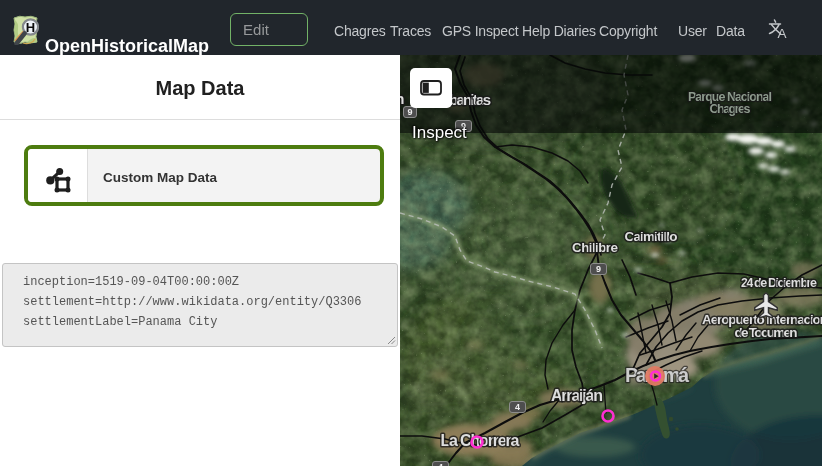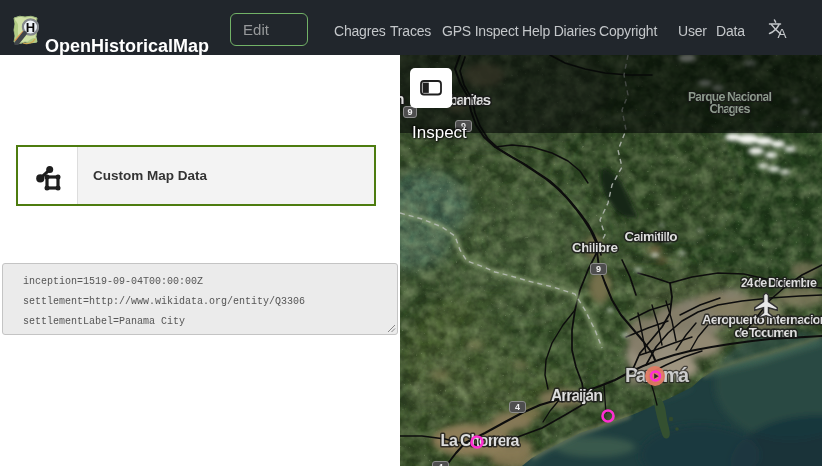--- a/index.html
+++ b/index.html
@@ -6,27 +6,27 @@
   body { width:822px; height:466px; overflow:hidden; font-family:"Liberation Sans", sans-serif; position:relative; background:#fff; }
   #nav { position:absolute; left:0; top:0; width:822px; height:55px; background:#21262c; }
   #nav .title { position:absolute; left:45px; top:36px; font-size:18px; font-weight:bold; color:#fff; letter-spacing:0; }
   #editbtn { position:absolute; left:230px; top:13px; width:78px; height:33px; border:1px solid #72b267; border-radius:6px; display:flex;flex-direction:column; }
   #editbtn .e { width:50px; text-align:center; line-height:31px; color:#97999b; font-size:15px; }
   #editbtn .c { width:27px; border-left:1px solid #72b267; position:relative; }
   #editbtn .c:after { content:""; position:absolute; left:7px; top:12px; border-left:6px solid transparent; border-right:6px solid transparent; border-top:7px solid #dadcde; }
   .navlink { position:absolute; top:23px; font-size:14px; letter-spacing:-0.2px; color:#c4c7ca; }
   #panel { position:absolute; left:0; top:55px; width:400px; height:411px; background:#fff; }
   #panel h2 { text-align:center; font-size:20px; font-weight:bold; color:#202020; padding-top:22px; height:65px; border-bottom:1px solid #ddd; }
-  #card { position:absolute; left:16px; top:90px; width:360px; height:61px; background:#f3f3f3; border:2px solid #4d7c0f; border-radius:0; overflow:hidden; }
+  #card { position:absolute; left:24px; top:90px; width:360px; height:61px; background:#f3f3f3; border:4px solid #4d7c0f; border-radius:8px; overflow:hidden; }
   #card .icell { position:absolute; left:0; top:0; width:60px; height:59px; background:#fff; border-right:1px solid #ddd; }
   #card .ctext { position:absolute; left:75px; top:21px; font-size:13.5px; font-weight:bold; color:#333; }
   #tagshead { position:absolute; left:0; top:169px; width:400px; border-top:1px solid #ddd; height:40px; }
   #tagshead .chev { position:absolute; left:4px; top:8px; width:14px; height:10px; }
   #tagshead .t { position:absolute; left:22px; top:5px; font-size:14px; font-weight:bold; color:#484848; }
-  #tagbox { position:absolute; left:2px; top:208px; width:396px; height:72px; background:#ebebeb; border:1px solid #c4c4c4; border-radius:3px; font-family:"Liberation Mono", monospace; font-size:10px; color:#555; line-height:20px; padding:8px 0 0 20px; white-space:pre; }
+  #tagbox { position:absolute; left:2px; top:208px; width:396px; height:84px; background:#ebebeb; border:1px solid #c4c4c4; border-radius:3px; font-family:"Liberation Mono", monospace; font-size:12px; color:#555; line-height:20px; padding:8px 0 0 20px; white-space:pre; }
   #map { position:absolute; left:400px; top:55px; width:422px; height:341px; }
   #inspect { position:absolute; left:410px; top:68px; width:42px; height:40px; background:#fff; border-radius:5px; }
   #inspectlbl { position:absolute; left:412px; top:111px; font-size:17px; color:#fff; text-shadow:0 0 3px #000, 1px 1px 2px #000, -1px -1px 2px #000;margin-top:12px; }
   .shield { position:absolute; background:#4e4e4e; border:1px solid #8c8c8c; border-radius:3px; color:#eee; font-size:9px; font-weight:bold; text-align:center; width:17px; height:12px; line-height:11px; }
 </style>
 </head>
 <body>
 
 <div id="map">
 <svg width="422" height="411" viewBox="0 0 422 411">
@@ -264,20 +264,21 @@
       <path d="M6.5 1 L7.6 3.2"></path>
       <path d="M1.5 5 L12.5 5"></path>
       <path d="M11 5.6 Q8.2 11.5 1.5 14.5"></path>
       <path d="M3.5 5.6 Q7.5 11 12.5 14.8"></path>
     </g>
     <text x="9.5" y="19" font-size="13.5" fill="#c4c7ca" font-family="Liberation Sans">A</text>
   </svg>
 </div>
 
 <div id="panel">
+  <h2>Map Data</h2>
   <div id="card">
     <div class="icell">
       <svg style="position:absolute; left:13px; top:13px;" width="32" height="32" viewBox="0 0 32 32">
         <path d="M9.3 18.4 L18.7 9.6" stroke="#1e1e1e" stroke-width="3"></path>
         <circle cx="9.3" cy="18.4" r="4.1" fill="#1e1e1e"></circle>
         <circle cx="18.7" cy="9.6" r="3.5" fill="#1e1e1e"></circle>
         <rect x="16" y="17" width="11" height="11" fill="none" stroke="#1e1e1e" stroke-width="3.2"></rect>
         <circle cx="16" cy="17" r="2.5" fill="#1e1e1e"></circle>
         <circle cx="27" cy="17" r="2.5" fill="#1e1e1e"></circle>
         <circle cx="16" cy="28" r="2.5" fill="#1e1e1e"></circle>

